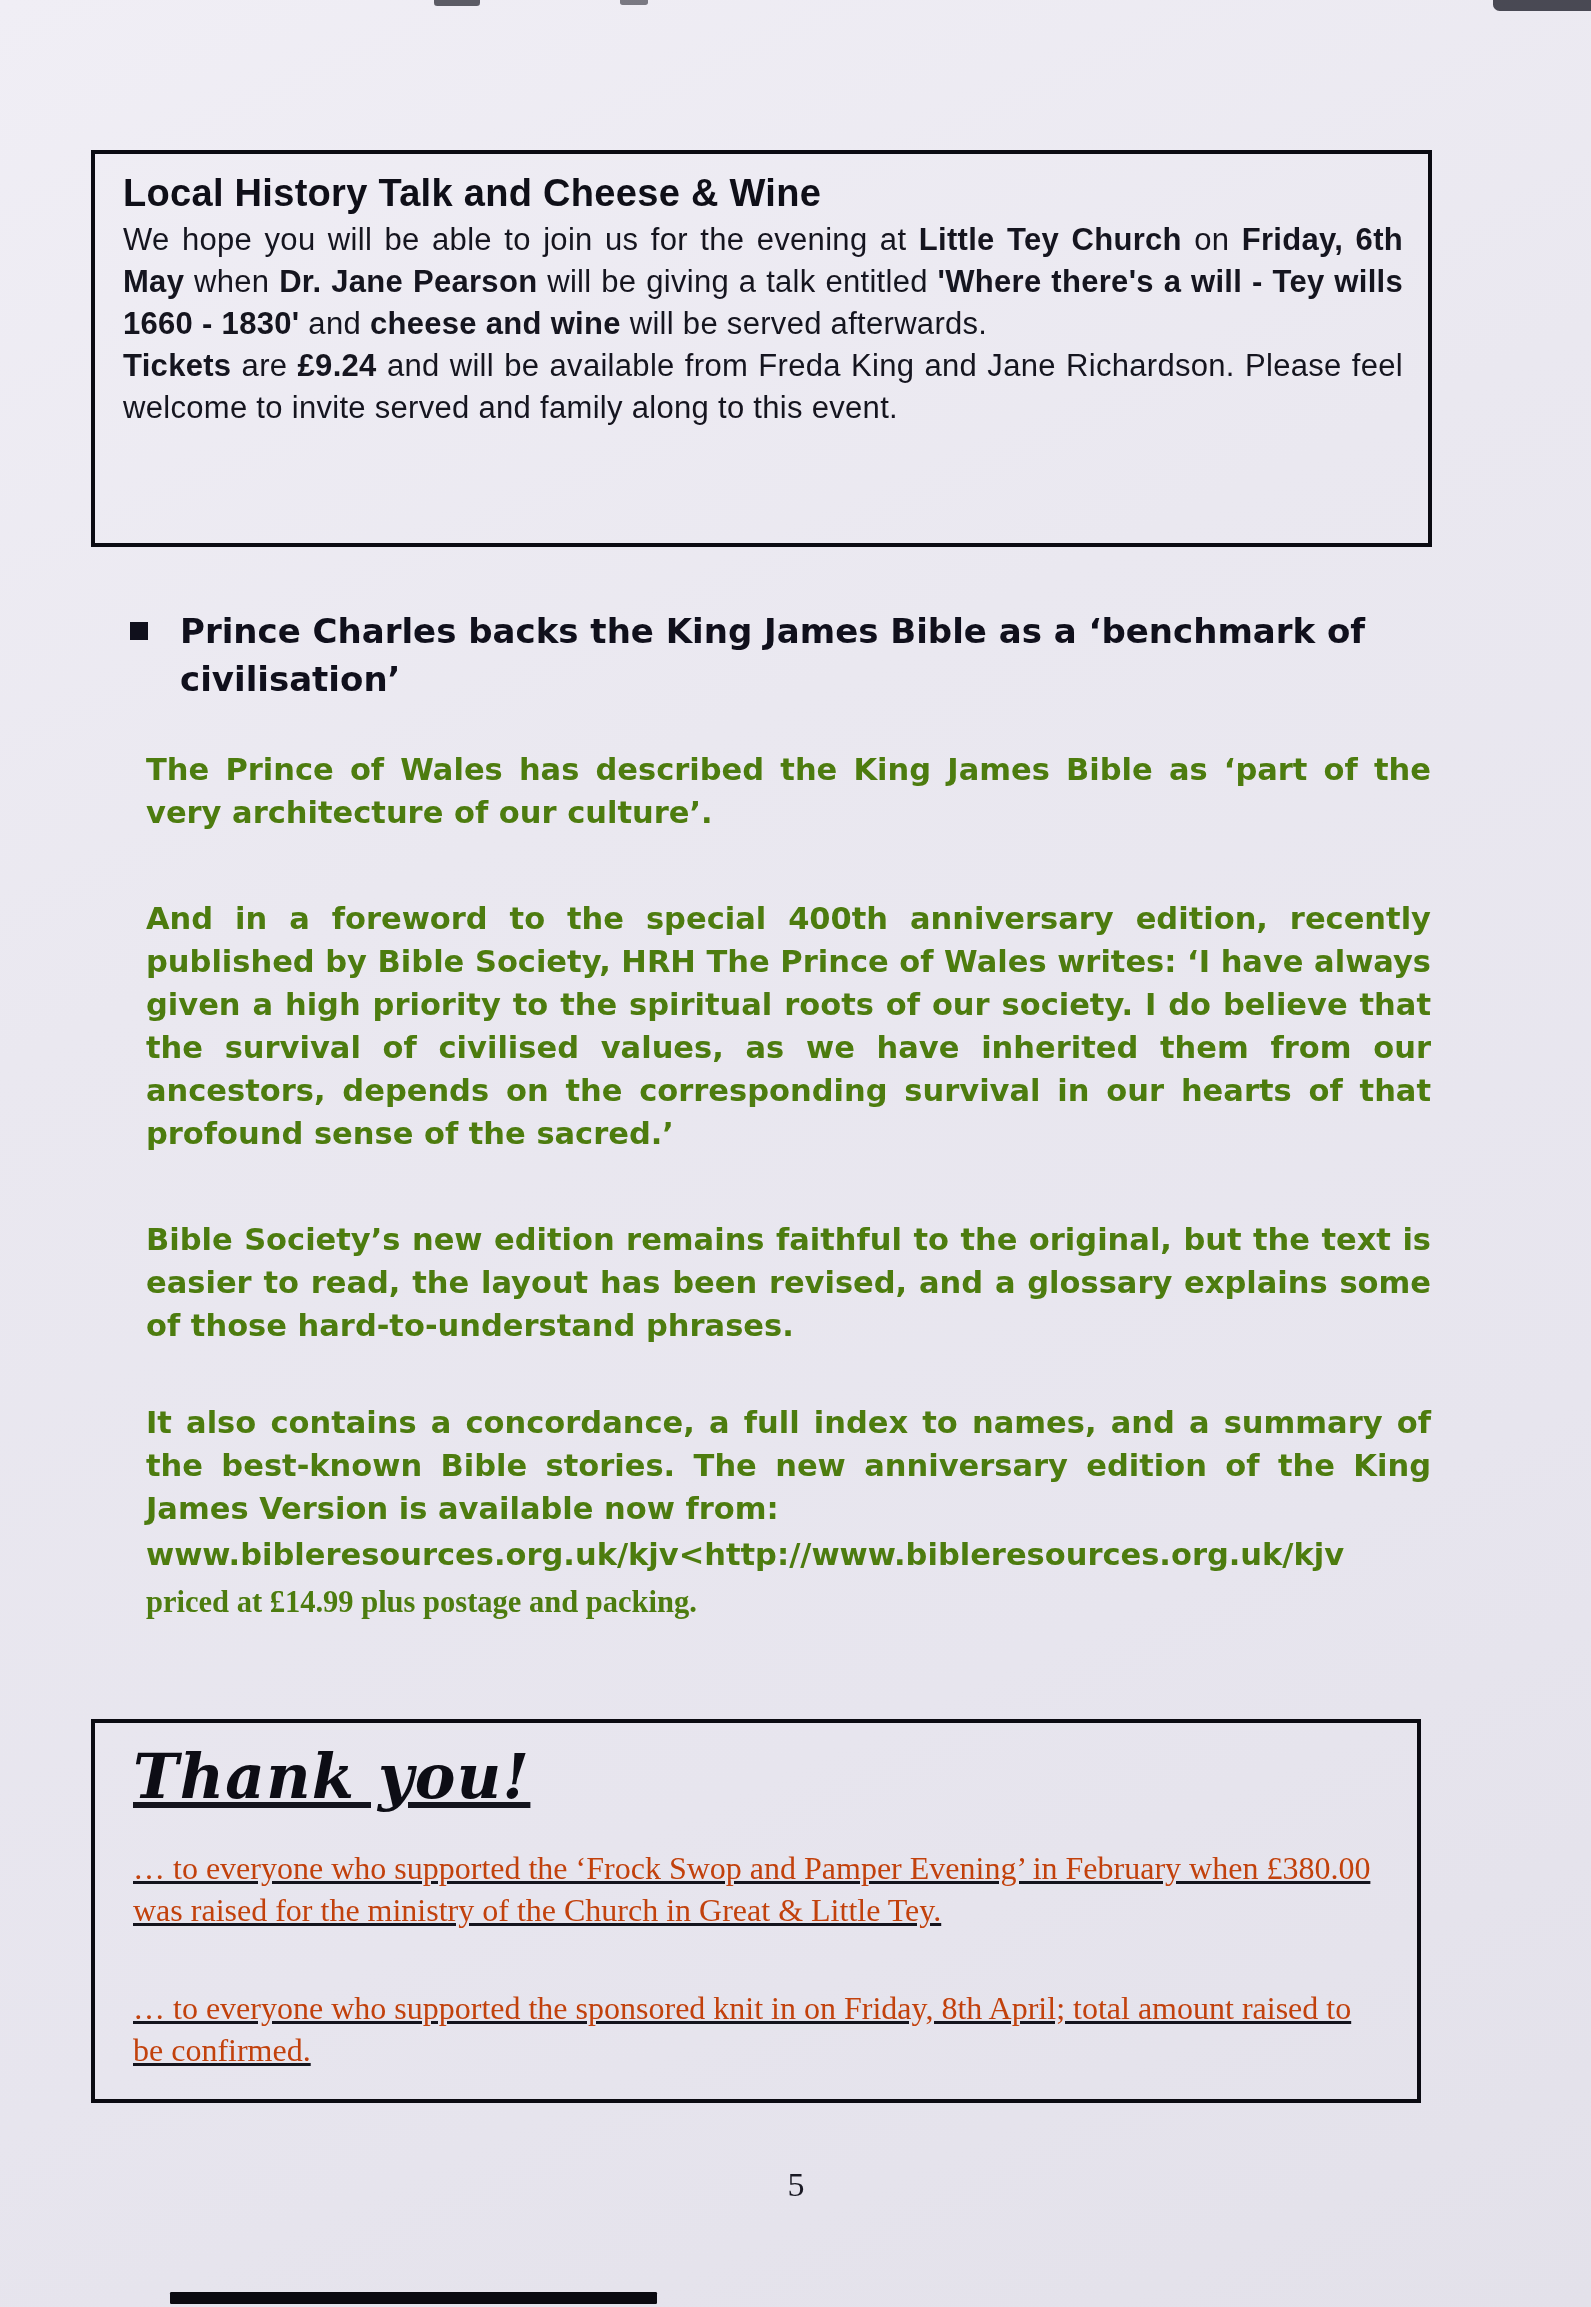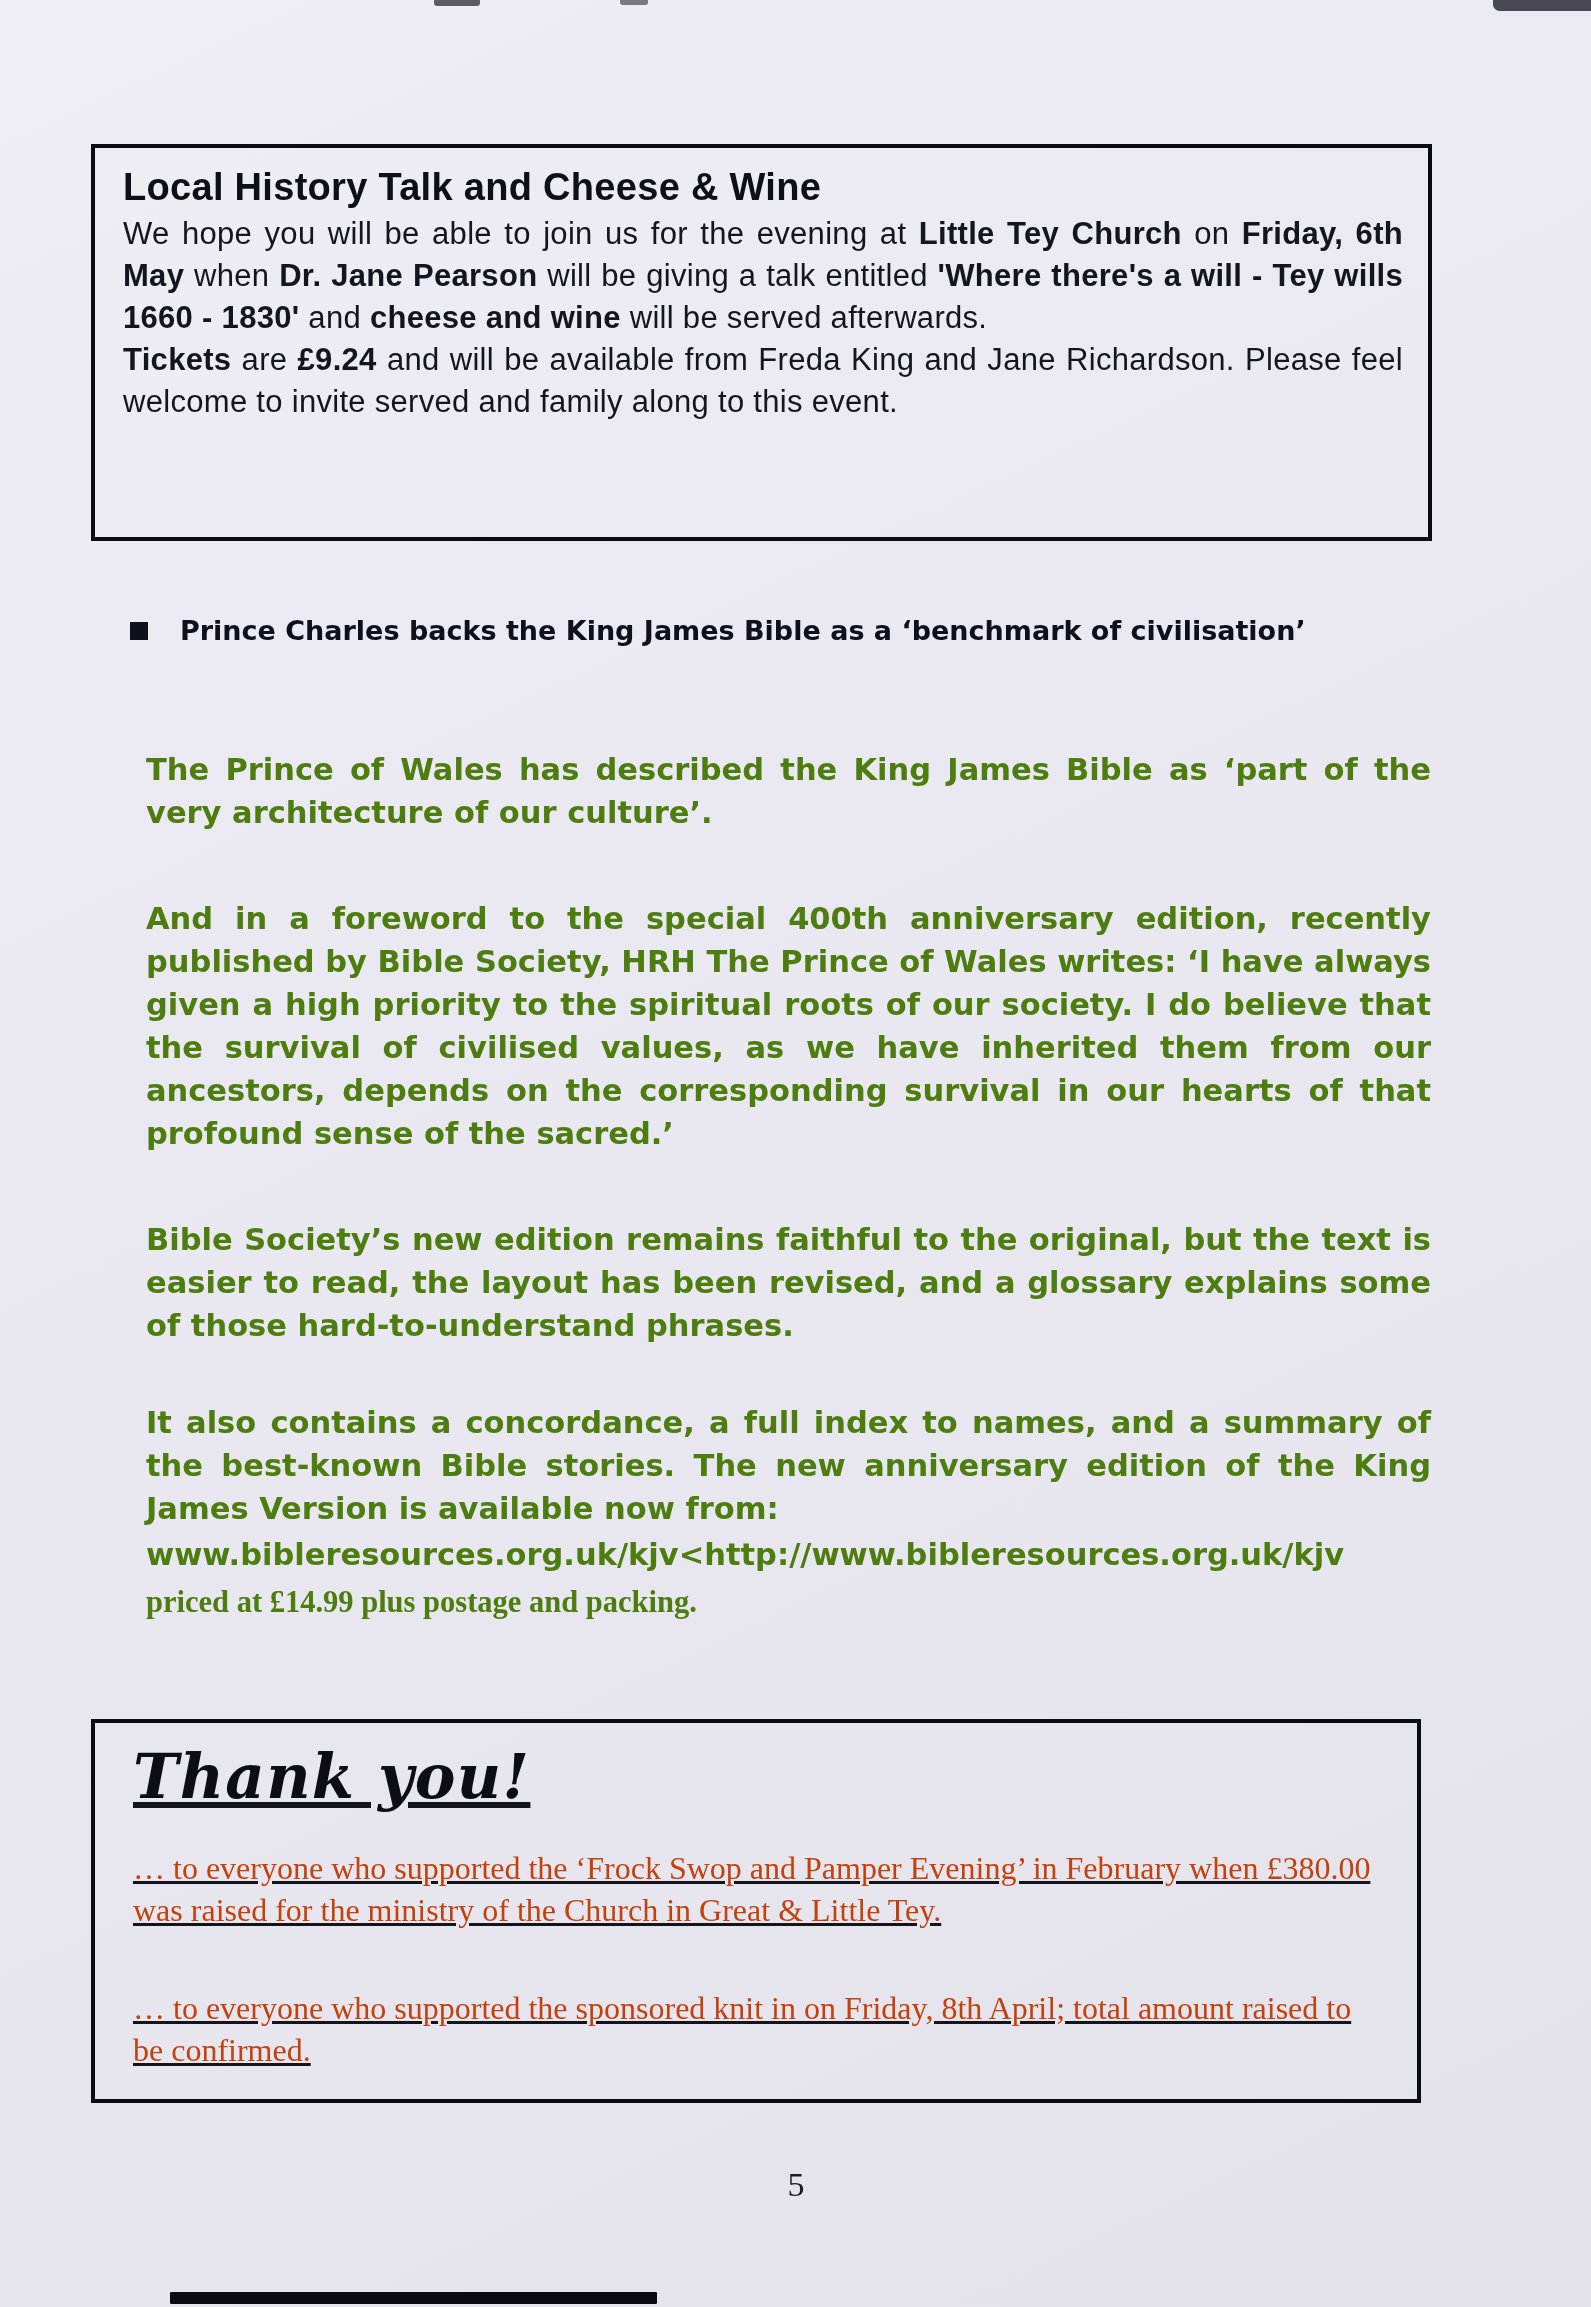--- a/index.html
+++ b/index.html
@@ -8,40 +8,40 @@
     position:relative;
     overflow:hidden;
     background:linear-gradient(155deg,#f0eef5 0%, #eae8f0 35%, #e7e5ee 70%, #e3e1ea 100%);
     font-family:"Liberation Sans", sans-serif;
     color:#14141d;
   }
   .abs { position:absolute; }
 
   
   .box1 {
-    left:91px; top:144px; width:1341px; min-height:397px;
+    left:91px; top:150px; width:1341px; min-height:397px;
     border:4.6px solid #0b0b12;
     padding:14.6px 25px 17px 28px;
   }
   .box1 h1 {
     font-size:38px; font-weight:700; letter-spacing:0.3px;
     color:#0f0f18; line-height:48px; margin-bottom:2.7px;
   }
   .box1 p {
     font-size:31px; line-height:42px; letter-spacing:0.3px;
     text-align:justify; color:#15151f;
   }
   .seg-bold { font-weight:700; }
 
   
   .headline {
     left:130px; top:607px; width:1304px;
     display:flex; gap:32px;
     font-family:"DejaVu Sans", sans-serif;
-    font-weight:700; font-size:27px; line-height:48px; color:#10101c;
+    font-weight:700; font-size:34px; line-height:48px; color:#10101c;
   }
   .bullet-square { width:18px; height:18px; background:#10101c; margin-top:14.6px; flex:none; }
 
   
   .mid {
     position:absolute; left:118px; width:1285px;
     font-family:"DejaVu Sans", sans-serif;
     font-weight:700; font-size:30.5px; line-height:43px;
     text-align:justify; color:#4d7c0f;margin-left:28px;
   }

